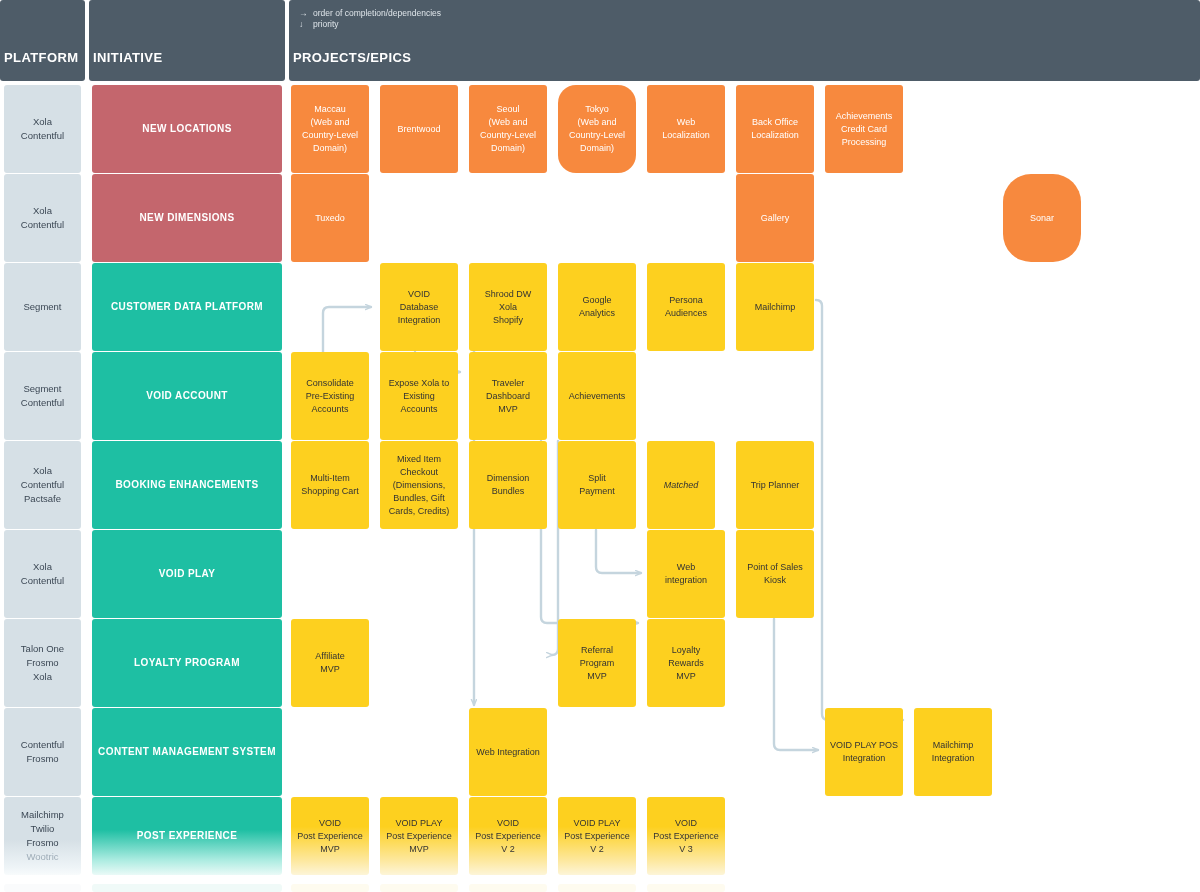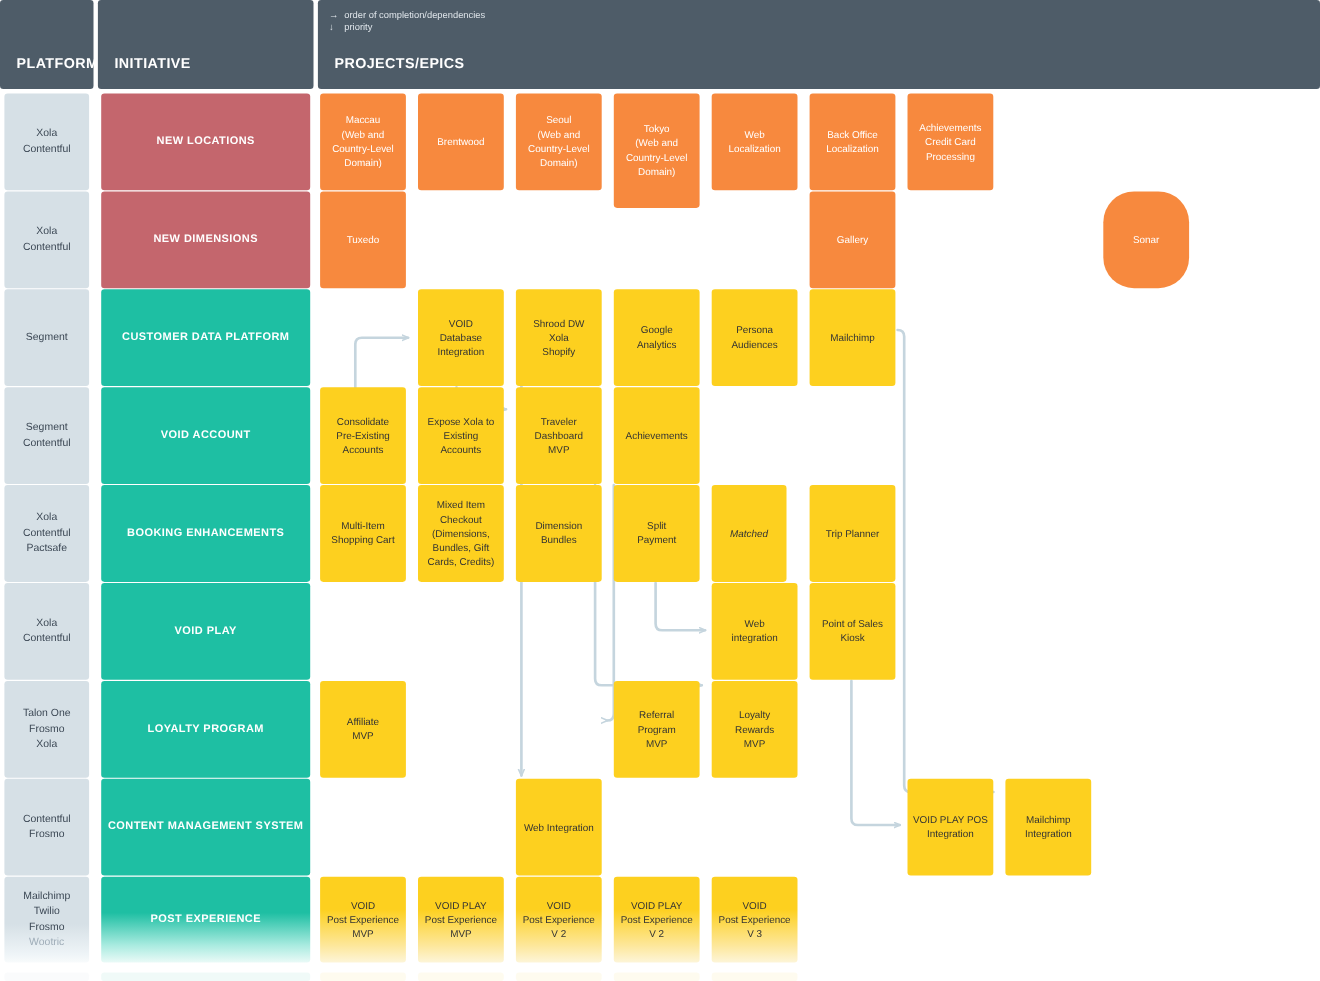--- a/index.html
+++ b/index.html
@@ -14,21 +14,21 @@
 
   
   .hdr {
     position: absolute;
     background: #4e5c68;
     border-radius: 3px;
     color: #ffffff;
   }
   .hdr-label {
     position: absolute;
-    left: 15px; bottom: 16px;
+    left: 4px; bottom: 16px;
     font-size: 13px;
     font-weight: bold;
     letter-spacing: .4px;
   }
   .legend { position: absolute; left: 10px; top: 8px; font-size: 8.5px; line-height: 11px; color:#dfe5ea; }
   .legend-row { display: flex; align-items: baseline; }
   .legend-glyph { width: 14px; display:inline-block; }
 
   
   .plat {
@@ -163,21 +163,21 @@
         </div>
       </div>
       <div class="card orange" style="left: 469px; top: 85px; width: 78px; height: 88px;">
         <div>
           <div>Seoul</div>
           <div>(Web and</div>
           <div>Country-Level</div>
           <div>Domain)</div>
         </div>
       </div>
-      <div class="card orange" style="left: 558px; top: 85px; width: 78px; height: 104px;">
+      <div class="card orange" style="left: 558px; top: 85px; width: 78px; height: 88px; border-radius: 18px;">
         <div>
           <div>Tokyo</div>
           <div>(Web and</div>
           <div>Country-Level</div>
           <div>Domain)</div>
         </div>
       </div>
       <div class="card orange" style="left: 647px; top: 85px; width: 78px; height: 88px;">
         <div>
           <div>Web</div>

